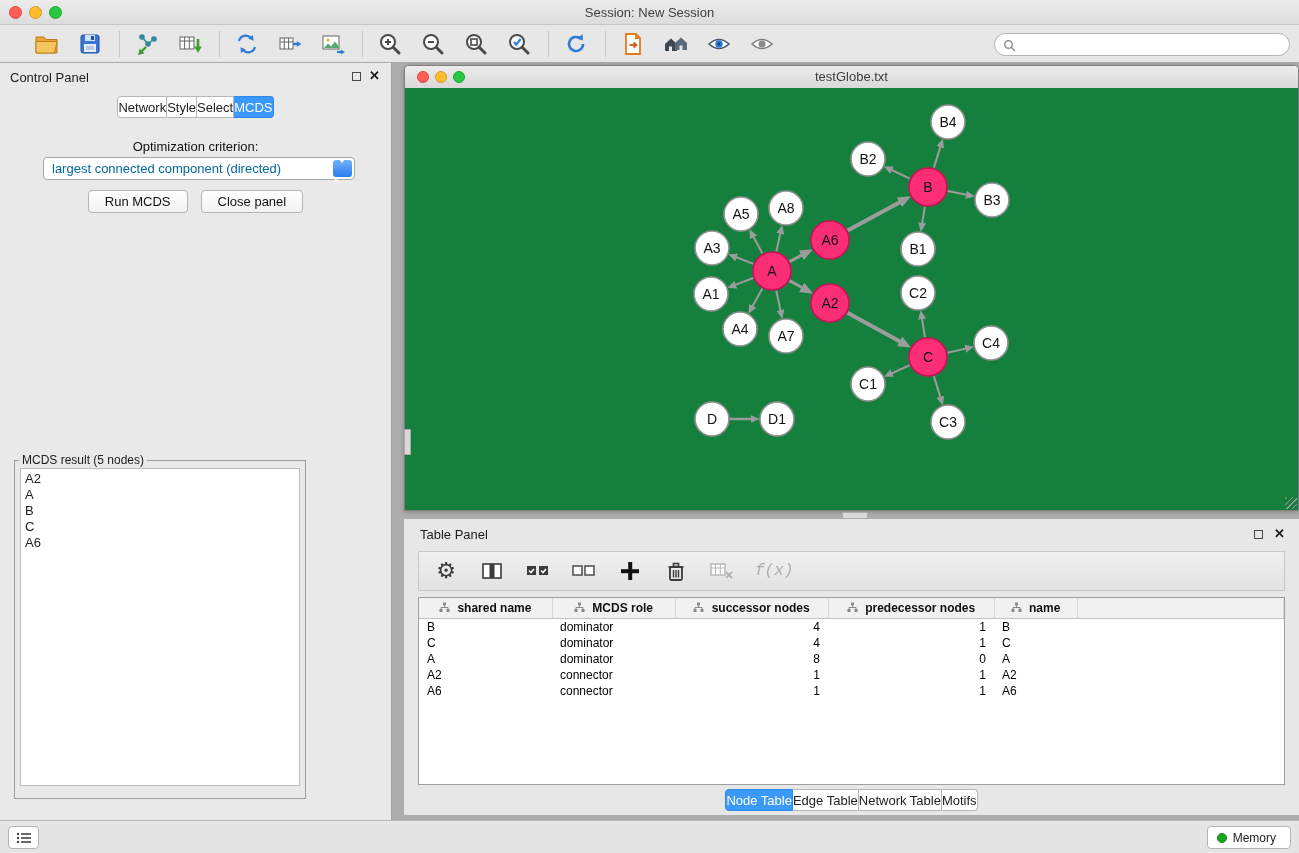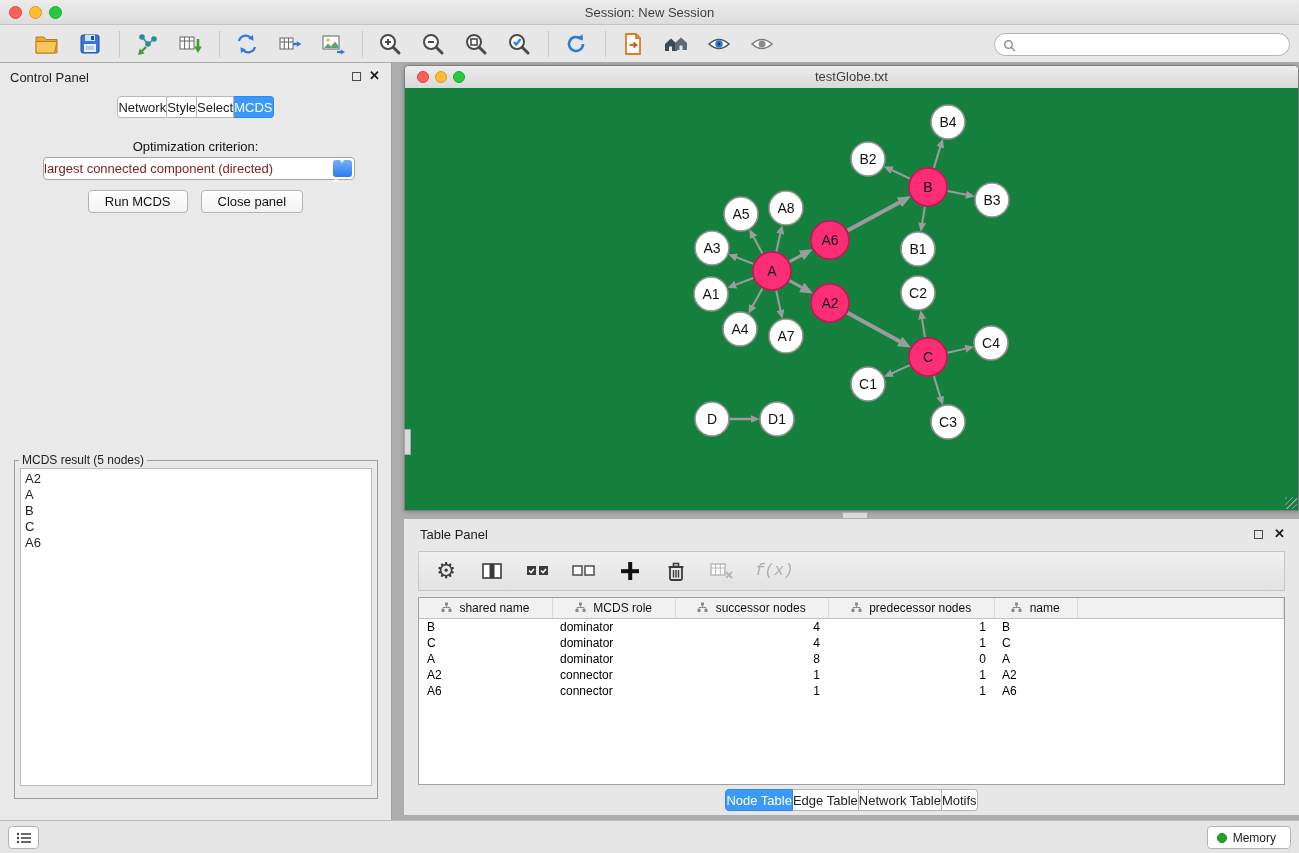--- a/index.html
+++ b/index.html
@@ -44,31 +44,31 @@
   .seg{display:flex;justify-content:center}
   .seg .tab{background:#fff;border:1px solid #b6b6b6;border-left:none;padding:3px 0;font-size:13px;
     color:#222;height:22px;line-height:15px;white-space:nowrap}
   .seg .tab:first-child{border-left:1px solid #b6b6b6;border-radius:4px 0 0 4px}
   .seg .tab:last-child{border-radius:0 4px 4px 0}
   .seg .tab.active{background:#3b99fc;color:#fff;border-color:#2f88ef}
   .cp-tabs{position:absolute;left:0;right:0;top:33px}
 
   .cp-opt-label{position:absolute;left:0;right:0;top:76px;text-align:center;font-size:13px;color:#111}
   .cp-dropdown{position:absolute;left:43px;top:94px;width:312px;height:23px;background:#fff;
-    border:1px solid #a6a6a6;border-radius:4px;font-size:13px;line-height:21px;padding-left:0;color:#7f1d1d}
+    border:1px solid #a6a6a6;border-radius:4px;font-size:13px;line-height:21px;padding-left:8px;color:#0369a1}
   .cp-dropdown .stepper{position:absolute;right:2px;top:2px;bottom:2px;width:19px;border-radius:3px;
     background:linear-gradient(#74b3f9,#2a7bf0)}
   .stepper .up{width:0;height:0;border-left:3.5px solid transparent;border-right:3.5px solid transparent;
     border-bottom:4.5px solid #fff;margin:3px auto 2px}
   .stepper .down{width:0;height:0;border-left:3.5px solid transparent;border-right:3.5px solid transparent;
     border-top:4.5px solid #fff;margin:2px auto 0}
   .cp-buttons{position:absolute;left:0;right:0;top:127px;display:flex;justify-content:center;gap:13px}
   .btn{height:23px;padding:0 16px;font-size:13px;background:linear-gradient(#ffffff,#f2f2f2);
     border:1px solid #b3b3b3;border-radius:4px;color:#111;font-family:"Liberation Sans",sans-serif}
-  .cp-fieldset{position:absolute;left:14px;top:390px;width:364px;height:346px;border:1px solid #9f9f9f}
+  .cp-fieldset{position:absolute;left:14px;top:390px;width:292px;height:346px;border:1px solid #9f9f9f}
   .cp-fieldset legend{font-size:12px;color:#1c1c1c;margin-left:4px;padding:0 3px}
   .cp-list{margin:1px 5px 0 5px;height:318px;background:#fff;border:1px solid #bdbdbd;
     font-size:13px;padding-top:2px;overflow:hidden}
   .cp-list .item{line-height:16px;padding:0 4px}
 
   
   .right-area{position:absolute;left:392px;top:0;right:0;bottom:0}
 
   
   .net-window{position:absolute;left:12px;top:2px;width:895px;height:446px;background:#fff;
@@ -95,21 +95,21 @@
     background:linear-gradient(#f0f0f0,#e2e2e2);border:1px solid #c6c6c6;
     display:flex;align-items:center;gap:20px;padding-left:14px}
   .tp-toolbar .tico{display:flex;align-items:center;justify-content:center;width:26px;height:26px}
   .gear-glyph{font-size:22px;color:#3a3a3a;line-height:26px}
   .fx{font-family:Liberation Mono, monospace;font-style:italic;font-size:16px;color:#aeaeae}
 
   .tp-table-wrap{position:absolute;left:14px;right:14px;top:78px;height:188px;background:#fff;
     border:1px solid #9f9f9f;overflow:hidden}
   table.data{border-collapse:collapse;table-layout:fixed;width:100%}
   table.data th{height:20px;background:#f1f1f1;border-right:1px solid #d8d8d8;border-bottom:1px solid #c2c2c2;
-    font-weight:normal;font-size:12px;color:#111;text-align:center;white-space:nowrap;overflow:hidden}
+    font-weight:bold;font-size:12px;color:#111;text-align:center;white-space:nowrap;overflow:hidden}
   table.data th svg{vertical-align:-1px;margin-right:4px}
   table.data td{height:16px;line-height:16px;padding:0 8px;font-size:12px;color:#000;white-space:nowrap;overflow:hidden}
   td.num{text-align:right;padding-right:14px}
   .tp-tabs{position:absolute;left:0;right:0;top:270px}
 
   
   .statusbar{position:absolute;left:0;top:820px;width:1299px;height:33px;background:#e5e5e5;
     border-top:1px solid #b9b9b9}
   .sb-left-btn{position:absolute;left:8px;top:5px;width:31px;height:23px;background:#fff;
     border:1px solid #b3b3b3;border-radius:4px;display:flex;align-items:center;justify-content:center}

